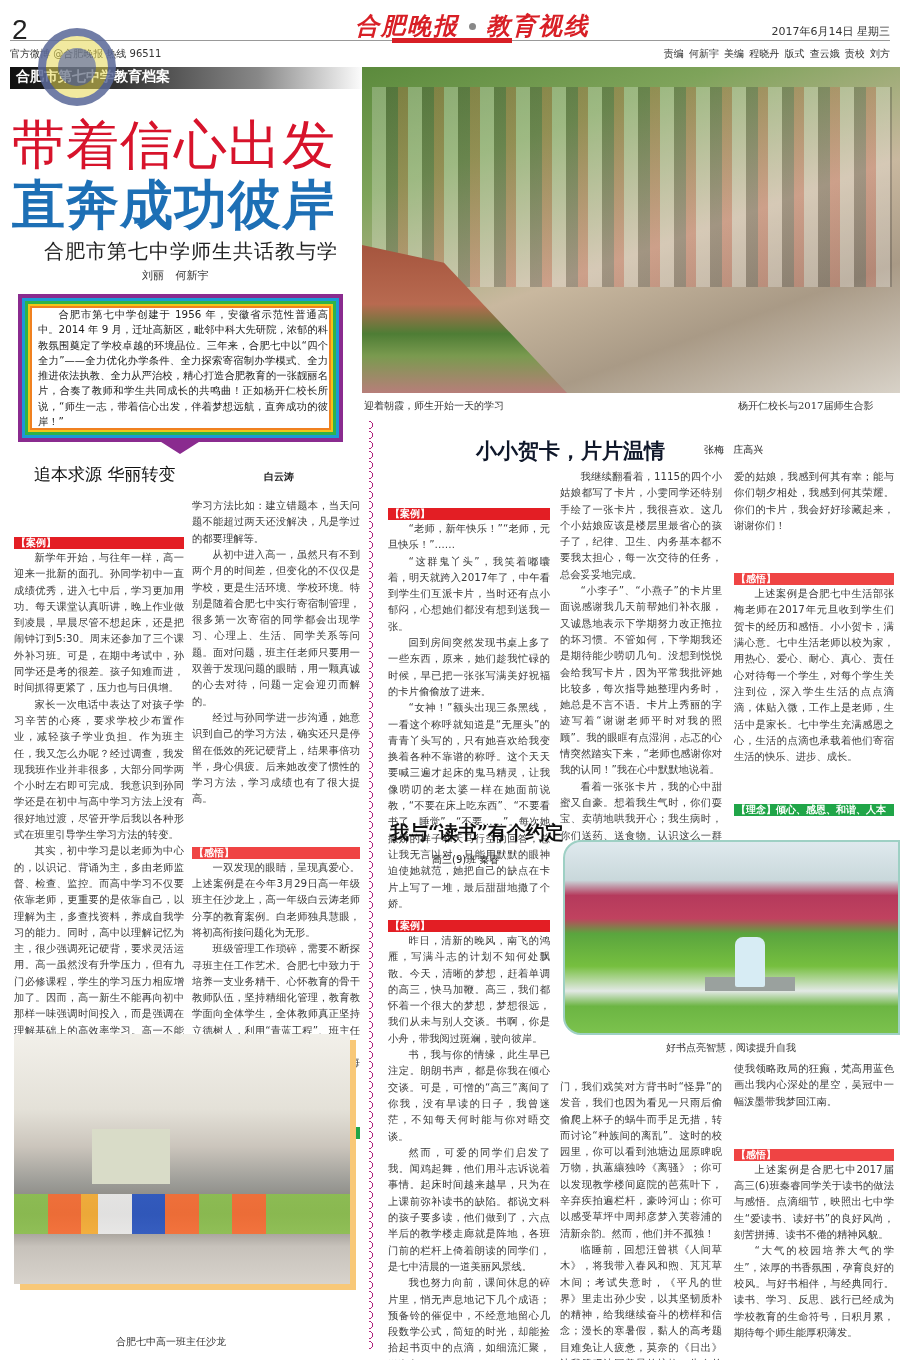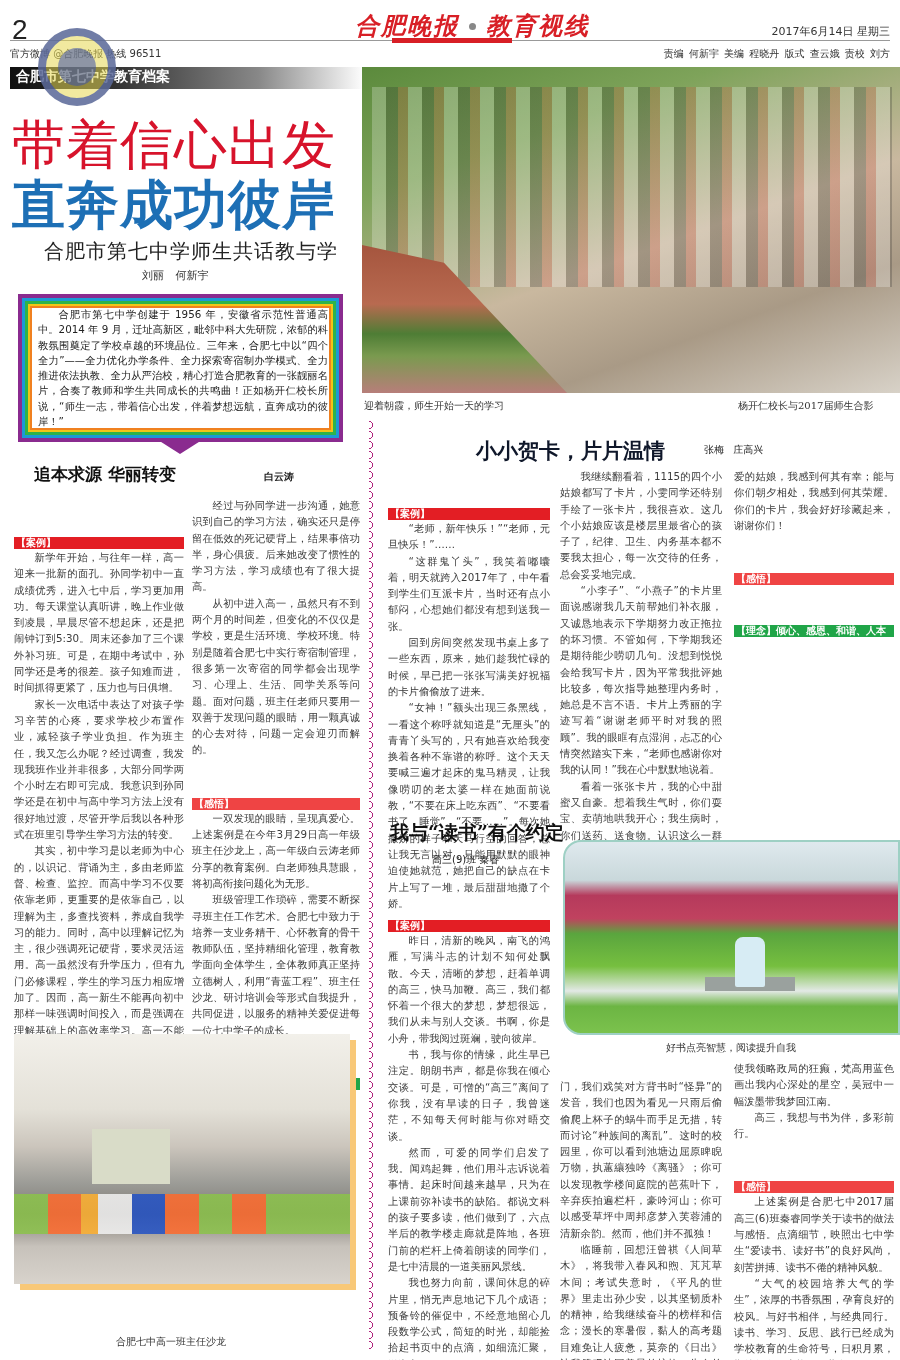--- a/index.html
+++ b/index.html
@@ -42,21 +42,21 @@
   .intro { left: 38px; top: 307px; width: 290px; font-size: 10.3px; line-height: 15.3px; color: #222; text-indent: 2em; text-align: justify; }
 
   
   .photo-group { left: 362px; top: 67px; width: 538px; height: 326px; background: linear-gradient(160deg, #5b8a3c 0%, #7ea35a 25%, #c9b89f 55%, #a99a86 75%, #d8d2c8 100%); border-radius: 0 0 0 0; overflow: hidden; }
   .photo-group .people { position:absolute; left: 10px; top: 20px; width: 520px; height: 200px; background: repeating-linear-gradient(90deg, rgba(255,255,255,0.35) 0 14px, rgba(40,40,40,0.35) 14px 26px, rgba(220,70,60,0.3) 26px 36px); opacity: 0.7; }
   .photo-campus { left: 362px; top: 245px; width: 205px; height: 148px; background: linear-gradient(180deg, #a5553e 0%, #b86a50 40%, #4e7d35 60%, #7a9a4f 75%, #b77e7a 100%); clip-path: polygon(0 0, 40% 12%, 100% 100%, 0 100%); }
   .cap-left { left: 364px; top: 399px; font-size: 10px; font-family: "DejaVu Serif", serif; color: #333; text-align: center; }
   .cap-right { left: 738px; top: 399px; font-size: 10px; font-family: "DejaVu Serif", serif; color: #333; }
 
   
-  .title-left { left: 34px; top: 463px; font-size: 17px; font-weight: bold; font-family: "DejaVu Serif", serif; color: #111; }
+  .title-left { left: 34px; top: 463px; font-size: 17px; font-weight: normal; font-family: "DejaVu Serif", serif; color: #111; }
   .author-left { left: 264px; top: 470px; font-size: 10px; font-weight: bold; color: #222; }
 
   .wave { left: 369px; top: 420px; width: 8px; height: 930px;
     background: radial-gradient(circle at 0 50%, transparent 3px, #b0237d 3px, #b0237d 4px, transparent 4px) 0 0/8px 10px repeat-y; }
 
   .title-mid { left: 476px; top: 437px; font-size: 21px; font-weight: bold; font-family: "DejaVu Serif", serif; color: #0f172a; }
   .author-mid { left: 704px; top: 443px; font-size: 10px; color: #222; word-spacing: 6px; }
 
   .title-read { left: 390px; top: 820px; font-size: 19px; font-weight: bold; font-family: "DejaVu Serif", serif; color: #111; text-align: right; }
   .author-read { left: 432px; top: 853px; font-size: 10px; color: #222; }
@@ -127,22 +127,23 @@
 <div class="abs title-left">追本求源  华丽转变</div>
 <div class="abs author-left">白云涛</div>
 
 <div class="abs col" style="left:14px; top:497px; width:170px;">
   <div class="tag red">【案例】</div>
   <p>新学年开始，与往年一样，高一迎来一批新的面孔。孙同学初中一直成绩优秀，进入七中后，学习更加用功。每天课堂认真听讲，晚上作业做到凌晨，早晨尽管不想起床，还是把闹钟订到5:30。周末还参加了三个课外补习班。可是，在期中考试中，孙同学还是考的很差。孩子知难而进，时间抓得更紧了，压力也与日俱增。</p>
   <p>家长一次电话中表达了对孩子学习辛苦的心疼，要求学校少布置作业，减轻孩子学业负担。作为班主任，我又怎么办呢？经过调查，我发现我班作业并非很多，大部分同学两个小时左右即可完成。我意识到孙同学还是在初中与高中学习方法上没有很好地过渡，尽管开学后我以各种形式在班里引导学生学习方法的转变。</p>
   <p style="height:309px; overflow:hidden;">其实，初中学习是以老师为中心的，以识记、背诵为主，多由老师监督、检查、监控。而高中学习不仅要依靠老师，更重要的是依靠自己，以理解为主，多查找资料，养成自我学习的能力。同时，高中以理解记忆为主，很少强调死记硬背，要求灵活运用。高一虽然没有升学压力，但有九门必修课程，学生的学习压力相应增加了。因而，高一新生不能再向初中那样一味强调时间投入，而是强调在理解基础上的高效率学习。高一不能像初中一样等老师督促学习，要自己学习，多思考，多和同学探讨，要有自己的学习方法比如：建立错题本，当天问题不能超过两天还没解决，凡是学过的都要理解等。</p>
 </div>
 <div class="abs col" style="left:192px; top:497px; width:168px;">
+  <div style="height:49px; overflow:hidden;">学习方法比如：建立错题本，当天问题不能超过两天还没解决，凡是学过的都要理解等。</div>
+  <p>从初中进入高一，虽然只有不到两个月的时间差，但变化的不仅仅是学校，更是生活环境、学校环境。特别是随着合肥七中实行寄宿制管理，很多第一次寄宿的同学都会出现学习、心理上、生活、同学关系等问题。面对问题，班主任老师只要用一双善于发现问题的眼睛，用一颗真诚的心去对待，问题一定会迎刃而解的。</p>
   <p>经过与孙同学进一步沟通，她意识到自己的学习方法，确实还只是停留在低效的死记硬背上，结果事倍功半，身心俱疲。后来她改变了惯性的学习方法，学习成绩也有了很大提高。</p>
-  <p>从初中进入高一，虽然只有不到两个月的时间差，但变化的不仅仅是学校，更是生活环境、学校环境。特别是随着合肥七中实行寄宿制管理，很多第一次寄宿的同学都会出现学习、心理上、生活、同学关系等问题。面对问题，班主任老师只要用一双善于发现问题的眼睛，用一颗真诚的心去对待，问题一定会迎刃而解的。</p>
   <div class="tag blue">【感悟】</div>
   <div class="serif">
     <p>一双发现的眼睛，呈现真爱心。上述案例是在今年3月29日高一年级班主任沙龙上，高一年级白云涛老师分享的教育案例。白老师独具慧眼，将初高衔接问题化为无形。</p>
     <p>班级管理工作琐碎，需要不断探寻班主任工作艺术。合肥七中致力于培养一支业务精干、心怀教育的骨干教师队伍，坚持精细化管理，教育教学面向全体学生，全体教师真正坚持立德树人，利用“青蓝工程”、班主任沙龙、研讨培训会等形式自我提升，共同促进，以服务的精神关爱促进每一位七中学子的成长。</p>
   </div>
   <div class="tag green">【理念】大德希声、大爱无形</div>
 </div>
 
 <div class="abs photo-salon">
     <div class="screen"></div>
@@ -164,20 +165,21 @@
 </div>
 <div class="abs col" style="left:560px; top:468px; width:162px;">
   <p>我继续翻看着，1115的四个小姑娘都写了卡片，小雯同学还特别手绘了一张卡片，我很喜欢。这几个小姑娘应该是楼层里最省心的孩子了，纪律、卫生、内务基本都不要我太担心，每一次交待的任务，总会妥妥地完成。</p>
   <p>“小李子”、“小燕子”的卡片里面说感谢我几天前帮她们补衣服，又诚恳地表示下学期努力改正拖拉的坏习惯。不管如何，下学期我还是期待能少唠叨几句。没想到悦悦会给我写卡片，因为平常我批评她比较多，每次指导她整理内务时，她总是不言不语。卡片上秀丽的字迹写着“谢谢老师平时对我的照顾”。我的眼眶有点湿润，忐忑的心情突然踏实下来，“老师也感谢你对我的认同！”我在心中默默地说着。</p>
   <p style="height:65px; overflow:hidden;">看着一张张卡片，我的心中甜蜜又自豪。想着我生气时，你们耍宝、卖萌地哄我开心；我生病时，你们送药、送食物。认识这么一群可爱的姑娘，我感到何其有幸；能与你们朝夕相处，我感到何其荣耀。你们的卡片，我会好好珍藏起来，谢谢你们！</p>
 </div>
 <div class="abs col" style="left:734px; top:468px; width:160px;">
   <div>爱的姑娘，我感到何其有幸；能与你们朝夕相处，我感到何其荣耀。你们的卡片，我会好好珍藏起来，谢谢你们！</div>
   <div class="tag blue">【感悟】</div>
   <div class="serif">
+    <p>上述案例是合肥七中生活部张梅老师在2017年元旦收到学生们贺卡的经历和感悟。小小贺卡，满满心意。七中生活老师以校为家，用热心、爱心、耐心、真心、责任心对待每一个学生，对每个学生关注到位，深入学生生活的点点滴滴，体贴入微，工作上是老师，生活中是家长。七中学生充满感恩之心，生活的点滴也承载着他们寄宿生活的快乐、进步、成长。</p>
   </div>
   <div class="tag green">【理念】倾心、感恩、和谐、人本</div>
 </div>
 
 <div class="abs title-read">我与“读书”有个约定</div>
 <div class="abs author-read">高三(9)班 秦睿</div>
 
 <div class="abs photo-garden">
     <div class="bench"></div>
     <div class="girl"></div>
@@ -191,20 +193,19 @@
   <p>然而，可爱的同学们启发了我。闻鸡起舞，他们用斗志诉说着事情。起床时间越来越早，只为在上课前弥补读书的缺陷。都说文科的孩子要多读，他们做到了，六点半后的教学楼走廊就是阵地，各班门前的栏杆上倚着朗读的同学们，是七中清晨的一道美丽风景线。</p>
   <p>我也努力向前，课间休息的碎片里，悄无声息地记下几个成语；预备铃的催促中，不经意地留心几段数学公式，简短的时光，却能捡拾起书页中的点滴，如细流汇聚，滋润心田。</p>
   <p style="height:65px; overflow:hidden;">下午放学后，是我们最快乐的时光，约上二三好友，各自抱上一本《文化与生活》，背下那冗长的结论。我们调侃对方读书时的大嗓门，我们戏笑对方背书时“怪异”的发音，我们也因为看见一只雨后偷偷爬上杯子的蜗牛而手足无措，转而讨论“种族间的离乱”。这时的校园里，你可以看到池塘边屈原睥睨万物，执蕙纕独吟《离骚》；你可以发现教学楼间庭院的芭蕉叶下，辛弃疾拍遍栏杆，豪吟河山；你可以感受草坪中周邦彦梦入芙蓉浦的清新余韵。然而，他们并不孤独！</p>
 </div>
 <div class="abs col" style="left:560px; top:1078px; width:162px; height:282px; overflow:hidden;">
   <div>门，我们戏笑对方背书时“怪异”的发音，我们也因为看见一只雨后偷偷爬上杯子的蜗牛而手足无措，转而讨论“种族间的离乱”。这时的校园里，你可以看到池塘边屈原睥睨万物，执蕙纕独吟《离骚》；你可以发现教学楼间庭院的芭蕉叶下，辛弃疾拍遍栏杆，豪吟河山；你可以感受草坪中周邦彦梦入芙蓉浦的清新余韵。然而，他们并不孤独！</div>
   <p>临睡前，回想汪曾祺《人间草木》，将我带入春风和煦、芃芃草木间；考试失意时，《平凡的世界》里走出孙少安，以其坚韧质朴的精神，给我继续奋斗的榜样和信念；漫长的寒暑假，黏人的高考题目难免让人疲惫，莫奈的《日出》让我赞叹法国美景的惊艳，朱耷的《怪鸟》使我领略政局的狂癫，梵高用蓝色画出我内心深处的星空，吴冠中一幅泼墨带我梦回江南。</p>
 </div>
 <div class="abs col" style="left:734px; top:1060px; width:160px;">
   <div>使我领略政局的狂癫，梵高用蓝色画出我内心深处的星空，吴冠中一幅泼墨带我梦回江南。</div>
-  <p>高三，我想与书为伴，多彩前行。</p>
   <div class="tag blue">【感悟】</div>
   <div class="serif">
     <p>上述案例是合肥七中2017届高三(6)班秦睿同学关于读书的做法与感悟。点滴细节，映照出七中学生“爱读书、读好书”的良好风尚，刻苦拼搏、读书不倦的精神风貌。</p>
     <p>“大气的校园培养大气的学生”，浓厚的书香氛围，孕育良好的校风。与好书相伴，与经典同行。读书、学习、反思、践行已经成为学校教育的生命符号，日积月累，期待每个师生能厚积薄发。</p>
   </div>
   <div class="tag green">【理念】书香校园、含英咀华</div>
 </div>
 
 </body></html>

